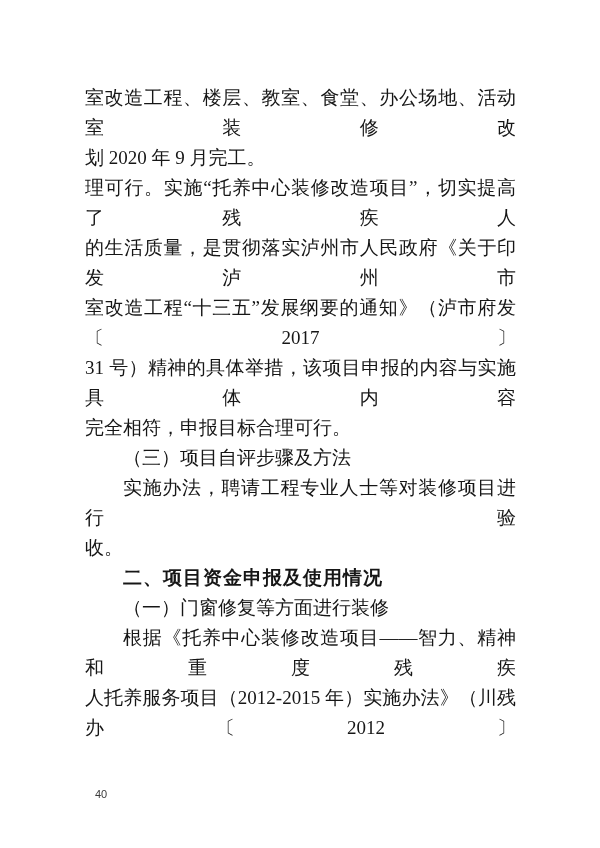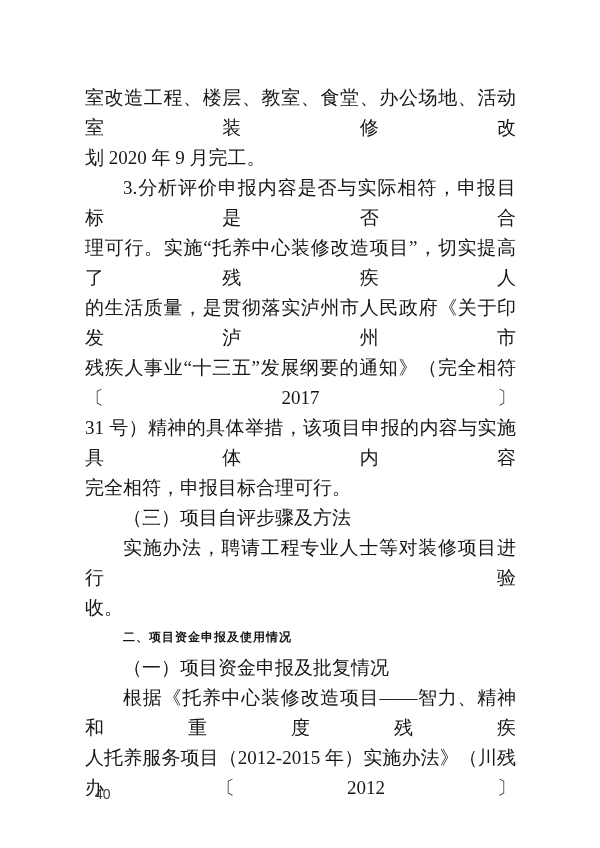--- a/index.html
+++ b/index.html
@@ -31,54 +31,53 @@
     text-justify: inter-character;
     white-space: normal;
   }
   .line.full {
     text-align-last: justify;
   }
   .line.indent {
     text-indent: 38px;
   }
   .line.heading {
-    font-family: Liberation Mono, monospace;
+    font-family: Liberation Serif, serif;
     font-weight: 700;
-    font-size: 12px;
+    font-size: 19px;
     letter-spacing: 1px;
   }
   .line b {
     font-weight: 400;
   }
   .page-number {
     position: absolute;
     left: 95px;
     top: 780px;
     font-family: "Liberation Sans", "DejaVu Sans", sans-serif;
-    font-size: 14px;
+    font-size: 11px;
     line-height: 14px;
     color: #3a3a3a;
     text-align: center;
   }
 </style>
 </head>
 <body>
 
 <div class="page">
   <div class="doc" id="doc-body">
       <div class="line full"><span>室改造工程、楼层、教室、食堂、办公场地、活动室装修改</span></div>
       <div class="line"><span>划 </span><b>2020</b><span> 年 </span><b>9</b><span> 月完工。</span></div>
-      <div class="line indent full"><b>3.</b><span>分析评价申报内容是否与实际相符，申报目标是否合</span></div>
       <div class="line full"><span>理可行。实施“托养中心装修改造项目”，切实提高了残疾人</span></div>
       <div class="line full"><span>的生活质量，是贯彻落实泸州市人民政府《关于印发泸州市</span></div>
-      <div class="line full"><span>残疾人事业“十三五”发展纲要的通知》（完全相符〔</span><b>2017</b><span>〕</span></div>
+      <div class="line full"><span>室改造工程“十三五”发展纲要的通知》（泸市府发〔</span><b>2017</b><span>〕</span></div>
       <div class="line full"><b>31</b><span> 号）精神的具体举措，该项目申报的内容与实施具体内容</span></div>
       <div class="line"><span>完全相符，申报目标合理可行。</span></div>
       <div class="line indent"><span>（三）项目自评步骤及方法</span></div>
       <div class="line indent full"><span>实施办法，聘请工程专业人士等对装修项目进行验</span></div>
       <div class="line"><span>收。</span></div>
       <div class="line indent heading"><span>二、项目资金申报及使用情况</span></div>
-      <div class="line indent"><span>（一）项目资金申报及批复情况</span></div>
+      <div class="line indent"><span>（一）门窗修复等方面进行装修</span></div>
       <div class="line indent full"><span>根据《托养中心装修改造项目——智力、精神和重度残疾</span></div>
       <div class="line full"><span>人托养服务项目（</span><b>2012-2015</b><span> 年）实施办法》（川残办〔</span><b>2012</b><span>〕</span></div>
     </div>
   <div class="page-number">40</div>
 </div>
 
 </body></html>

